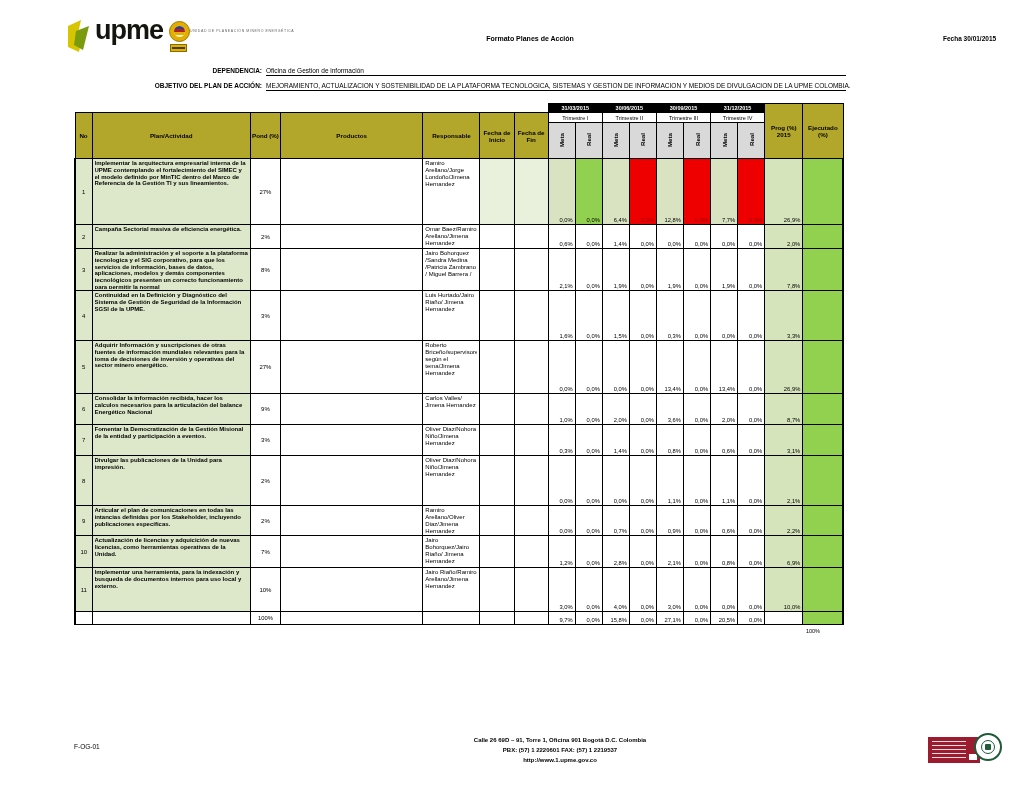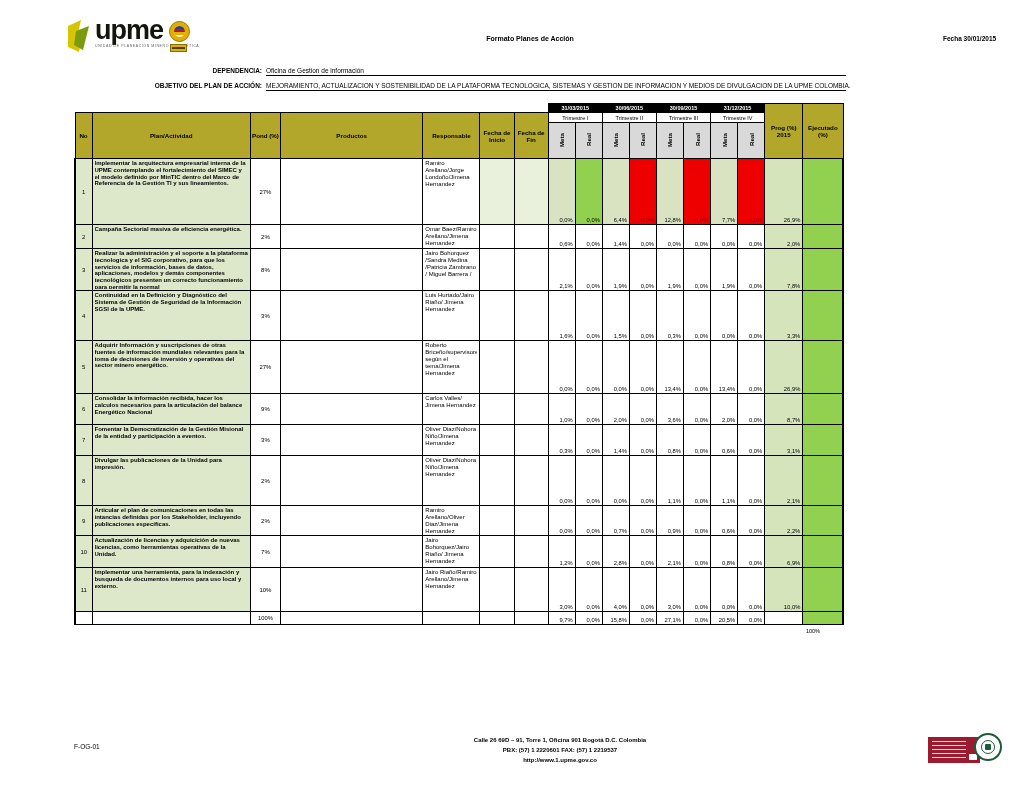--- a/index.html
+++ b/index.html
@@ -3,21 +3,21 @@
 <meta charset="utf-8">
 <style>
   * { margin:0; padding:0; box-sizing:border-box; }
   html,body { background:#fff; }
   body { font-family:"Liberation Sans", sans-serif; color:#000; }
   #page { position:relative; width:1024px; height:791px; background:#fff; overflow:hidden; }
 
   
   .abs { position:absolute; }
   #logo { left:66px; top:18px; height:48px; display:flex; align-items:flex-start; }
-  #logo .brand-wrap { display:flex; flex-direction:column; }
+  #logo .brand-wrap { display:flex; flex-direction:row;align-items:center; }
   #logo .brand-row { display:flex; align-items:flex-end; }
   #logo .brand { font-size:27px; font-weight:bold; letter-spacing:-1px; color:#15150f; line-height:0.9; }
   #logo .tagline { font-size:3.5px; color:#666; letter-spacing:0.6px; margin-top:2px; text-transform:uppercase; }
   #seal { width:21px; height:21px; border-radius:50%; background:#e2ae00; border:1px solid #9a7600; margin-left:6px; position:relative; }
   #seal .inner { position:absolute; left:4px; top:4px; width:11px; height:11px; border-radius:50%; background:#f6efd6; overflow:hidden; }
   #seal .inner i { display:block; height:3px; }
   #seal .inner i.b1 { background:#27408b; }
   #seal .inner i.b2 { background:#b02020; }
   #seal .inner i.b3 { background:#e2ae00; }
   #seal-bar { position:absolute; left:170px; top:44px; width:17px; height:8px; background:#e2ae00; border:1px solid #8a6d00; }

